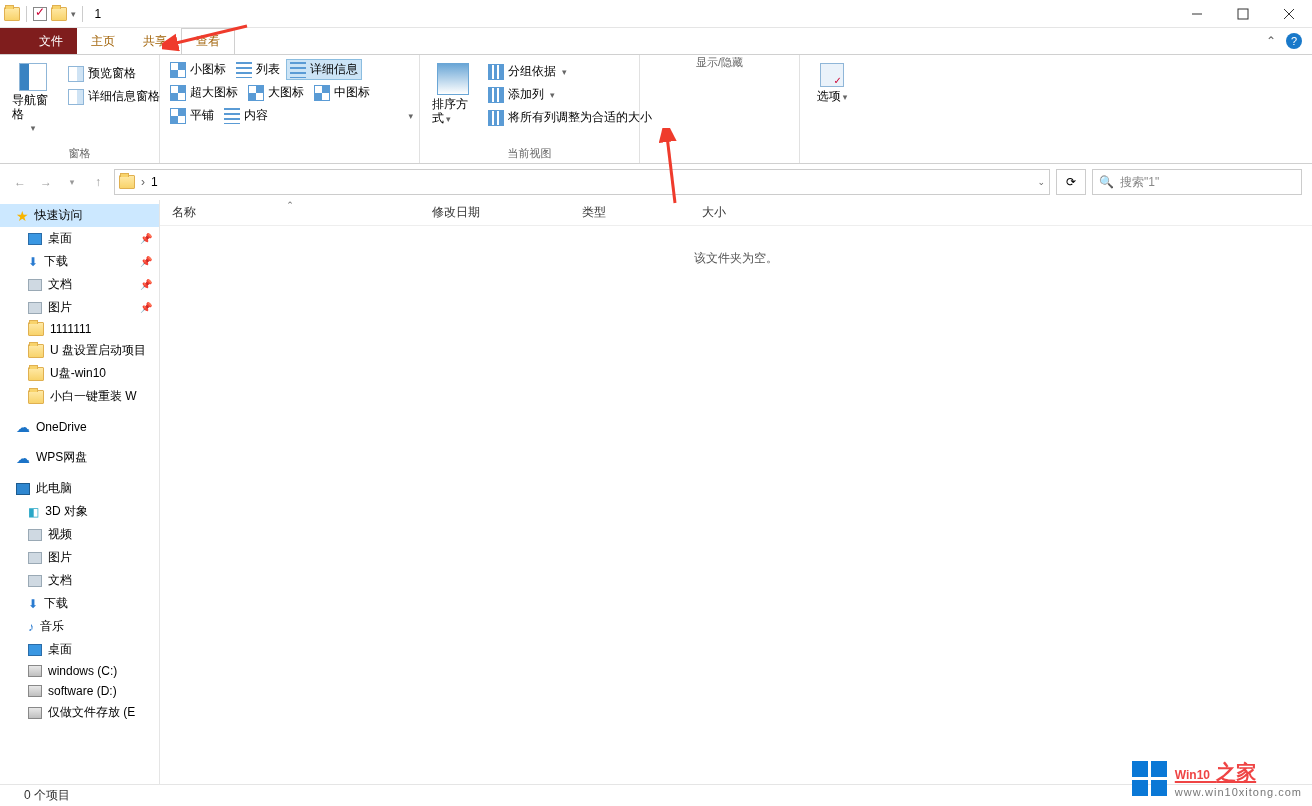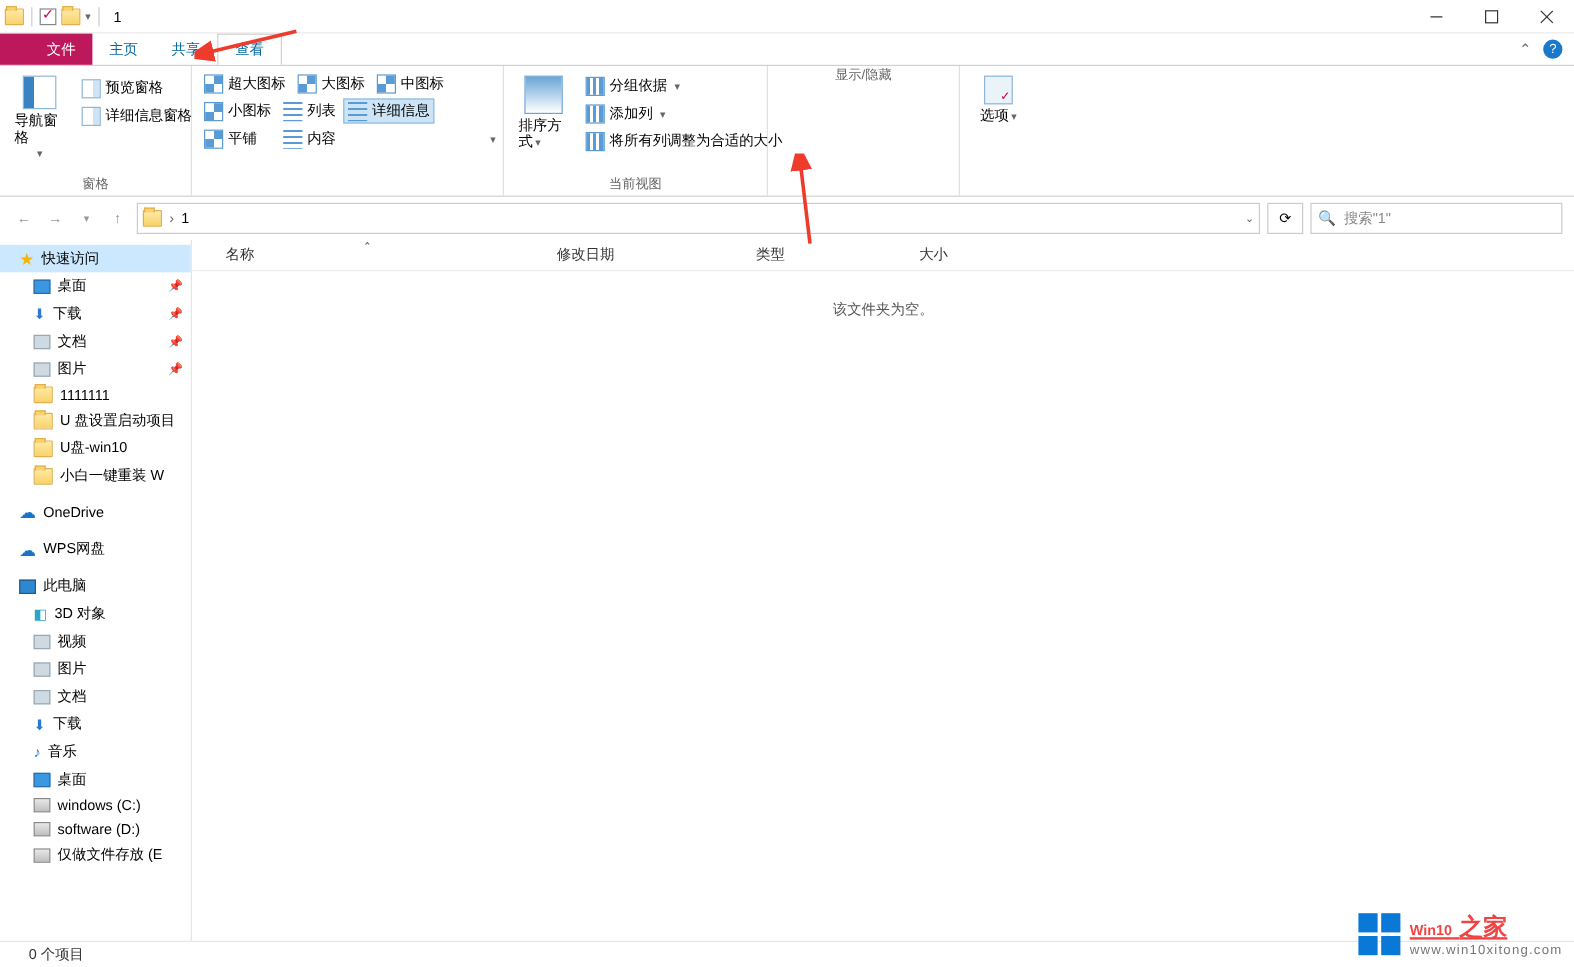--- a/index.html
+++ b/index.html
@@ -14,22 +14,22 @@
 .win-btn { width: 46px; height: 28px; display: flex; align-items: center; justify-content: center; }
 
 .folder-icon { width: 16px; height: 14px; background: linear-gradient(#ffe9a6,#f8d36b); border:1px solid #e0b050; border-radius:1px; position:relative; }
 .folder-icon:before { content:""; position:absolute; top:-3px; left:0; width:7px; height:3px; background:#f8d36b; border:1px solid #e0b050; border-bottom:none; }
 .check-icon { width:14px; height:14px; border:1px solid #888; position:relative; }
 .check-icon.red:after { content:"✓"; color:#c03; position:absolute; top:-3px; left:1px; font-size:12px; }
 .vsep { width:1px; height:16px; background:#ccc; margin:0 2px; }
 
 
 .tabstrip { height: 26px; display: flex; align-items: stretch; background:#fff; }
-.tab { padding: 0 14px; display:flex; align-items:center; color:#0369a1; position:relative; }
-.tab.file { background:#be185d; color:#fff;padding-left:39px; }
+.tab { padding: 0 14px; display:flex; align-items:center; color:#a16207; position:relative; }
+.tab.file { background:#7f1d1d; color:#fff;padding-left:39px; }
 .tab.active { border:1px solid #d0d0d0; border-bottom:none; background:#fff; }
 .tabstrip .right { margin-left:auto; display:flex; align-items:center; gap:10px; padding-right:10px; }
 .help-circle { width:16px; height:16px; border-radius:50%; background:#1979ca; color:#fff; display:flex; align-items:center; justify-content:center; font-size:11px; }
 
 
 .ribbon { height: 110px; border-top:1px solid #d0d0d0; border-bottom:1px solid #d0d0d0; display:flex; background:#fff; }
 .ribbon-group { border-right:1px solid #e1e1e1; display:flex; flex-direction:column; }
 .rg-body { flex:1; display:flex; align-items:flex-start; padding:4px 6px; gap:4px; }
 .rg-label { text-align:center; font-size:11px; color:#666; padding-bottom:2px; }
 .big-btn { display:flex; flex-direction:column; align-items:center; justify-content:center; padding:4px 6px; gap:2px; min-width:54px; }
@@ -63,21 +63,21 @@
 .pin { margin-left:auto; color:#777; font-size:10px; }
 .star-icon { color:#f7b500; font-size:14px; }
 .hd-icon { width:14px; height:12px; background:linear-gradient(#e8e8e8,#bfbfbf); border:1px solid #888; }
 .blue-icon { width:14px; height:12px; background:#3a97e2; border:1px solid #2a6ca8; }
 .cloud-icon { color:#1b73c7; font-size:14px; }
 .pc-icon { width:14px; height:12px; background:#2f87d0; border:1px solid #1d5b8f; }
 .gen-icon { width:14px; height:12px; background:#cfd9e2; border:1px solid #9aa9b5; }
 
 .content { flex:1; display:flex; flex-direction:column; }
 .col-headers { height:26px; border-bottom:1px solid #eee; display:flex; align-items:center; color:#333; }
-.col-headers .col { padding:0 12px; position:relative;margin-left:16px; }
+.col-headers .col { padding:0 12px; position:relative; }
 .col.name { width:260px; }
 .col.date { width:150px; }
 .col.type { width:120px; }
 .col.size { width:100px; }
 .empty-msg { text-align:center; color:#555; padding-top:24px; }
 
 
 .status { height:22px; border-top:1px solid #e5e5e5; display:flex; align-items:center; padding:0 24px; color:#333; }
 
 
@@ -159,46 +159,46 @@
     </div>
     <div class="rg-label">窗格</div>
   </div>
 
   <div class="ribbon-group" style="width:260px;">
     <div class="rg-body" style="flex-wrap:wrap;">
       <div class="stack" style="width:100%;">
         <div style="display:flex;gap:2px;">
           <div class="row-btn">
               <span class="mini-icon grid-icon"></span>
-              <span>超大图标</span>
-            </div>
-          <div class="row-btn">
-              <span class="mini-icon grid-icon"></span>
-              <span>大图标</span>
-            </div>
-          <div class="row-btn">
-              <span class="mini-icon grid-icon"></span>
-              <span>中图标</span>
-            </div>
-        </div>
-        <div style="display:flex;gap:2px;">
-          <div class="row-btn">
-              <span class="mini-icon grid-icon"></span>
               <span>小图标</span>
             </div>
           <div class="row-btn">
               <span class="mini-icon list-lines"></span>
               <span>列表</span>
             </div>
           <div class="row-btn sel">
               <span class="mini-icon list-lines"></span>
               <span>详细信息</span>
             </div>
         </div>
-        <div style="display:flex;gap:14px;">
+        <div style="display:flex;gap:2px;">
+          <div class="row-btn">
+              <span class="mini-icon grid-icon"></span>
+              <span>超大图标</span>
+            </div>
+          <div class="row-btn">
+              <span class="mini-icon grid-icon"></span>
+              <span>大图标</span>
+            </div>
+          <div class="row-btn">
+              <span class="mini-icon grid-icon"></span>
+              <span>中图标</span>
+            </div>
+        </div>
+        <div style="display:flex;gap:2px;">
           <div class="row-btn">
               <span class="mini-icon grid-icon"></span>
               <span>平铺</span>
             </div>
           <div class="row-btn">
               <span class="mini-icon list-lines"></span>
               <span>内容</span>
             </div>
           <span style="margin-left:auto;font-size:9px;color:#666;align-self:center;">▾</span>
         </div>

